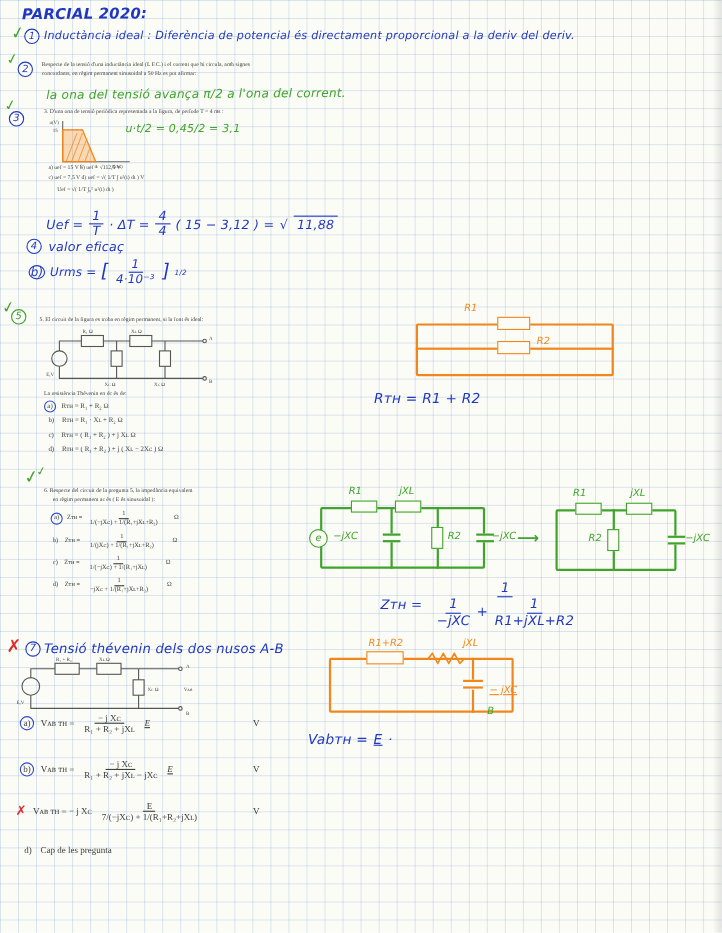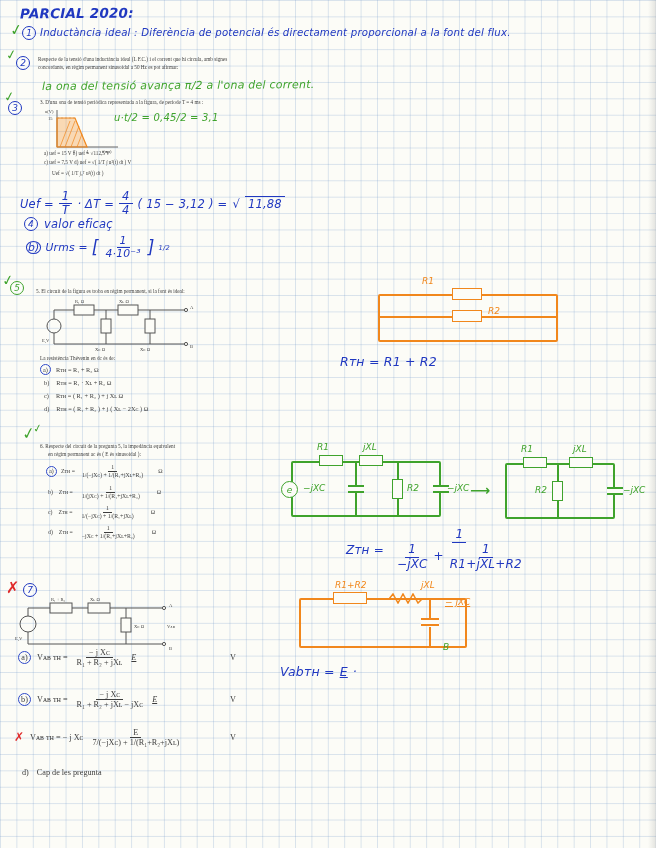--- a/index.html
+++ b/index.html
@@ -43,21 +43,21 @@
 <body>
 
 <div class="page">
 
   <div class="abs" style="right:0;top:0;width:8px;height:100%;background:linear-gradient(to right, rgba(0,0,0,0), rgba(110,110,110,.18));"></div>
 
   <div class="abs hw blue" style="left:20px;top:5px;font-size:13.5px;font-weight:bold;transform:rotate(-.4deg);">PARCIAL 2020:</div>
 
   <span class="abs check green" style="left:10px;top:21px;font-size:15px;">✓</span>
   <span class="abs cnum blue" style="left:22px;top:26px;">1</span>
-  <div class="abs hw blue" style="left:40px;top:27px;width:600px;font-size:10.2px;">Inductància ideal : Diferència de potencial és directament proporcional a la font del flux.</div>
+  <div class="abs hw blue" style="left:40px;top:27px;width:600px;font-size:10.2px;">Inductància ideal : Diferència de potencial és directament proporcional a la deriv del deriv.</div>
 
   <span class="abs check green" style="left:6px;top:47px;font-size:13px;">✓</span>
   <span class="abs cnum blue" style="left:16px;top:56px;">2</span>
   <div class="abs printed tiny" style="left:38px;top:56px;width:280px;">Respecte de la tensió d'una inductància ideal (L F.C.) i el corrent que hi circula, amb signes</div>
   <div class="abs printed tiny" style="left:38px;top:64px;width:280px;">concordants, en règim permanent sinusoidal a 50 Hz es pot afirmar:</div>
   <div class="abs hw green" style="left:42px;top:79px;font-size:11px;transform:rotate(-.4deg);">la ona del tensió avança π/2 a l'ona del corrent.</div>
 
   <span class="abs check green" style="left:4px;top:89px;font-size:13px;">✓</span>
   <span class="abs cnum blue" style="left:8px;top:101px;">3</span>
   <div class="abs printed tiny" style="left:40px;top:99px;width:280px;">3.  D'una ona de tensió periòdica representada a la figura, de període T = 4 ms :</div>
@@ -72,21 +72,21 @@
     <text x="29" y="47" font-size="4.5">2</text>
     <text x="42" y="47" font-size="4.5">4</text>
     <text x="58" y="47" font-size="4.5">t(ms)</text>
   </svg>
 
   <div class="abs hw green" style="left:114px;top:112px;font-size:10px;">u·t/2 = 0,45/2 = 3,1</div>
   <div class="abs printed tiny" style="left:44px;top:150px;width:230px;">a)   uef = 15 V            b)   uef = √112,5  V</div>
   <div class="abs printed tiny" style="left:44px;top:159px;width:230px;">c)   uef = 7,5 V           d)   uef = √( 1/T ∫ u²(t) dt )  V</div>
   <div class="abs printed tiny" style="left:52px;top:170px;width:200px;">Uef = √( 1/T ∫₀ᵀ u²(t) dt )</div>
 
-  <div class="abs row hw blue" style="left:20px;top:190px;gap:5px;font-size:11.5px;align-items:center;">
+  <div class="abs row hw blue" style="left:42px;top:190px;gap:5px;font-size:11.5px;align-items:center;">
     <span>Uef =</span>
     <span class="fr">
         <span class="n">1</span>
         <span class="d">T</span>
       </span>
     <span>· ΔT =</span>
     <span class="fr">
         <span class="n">4</span>
         <span class="d">4</span>
       </span>
@@ -259,20 +259,21 @@
         <span class="fr">
             <span class="n">1</span>
             <span class="d">R1+jXL+R2</span>
           </span>
       </span>
     </span>
   </div>
 
   <span class="abs red" style="left:6px;top:578px;font-size:16px;font-weight:bold;">✗</span>
   <span class="abs cnum blue" style="left:23px;top:583px;">7</span>
+  <div class="abs hw blue" style="left:40px;top:583px;font-size:12px;">Tensió thévenin dels dos nusos A-B</div>
 
   <svg class="abs" style="left:14px;top:596px;" width="170" height="56" viewBox="0 0 170 56">
     <circle cx="14" cy="28" r="8" stroke="#555" fill="none" stroke-width="1"></circle>
     <path d="M14 20 V12 H150 M14 36 V48 H150 M112 12 V48" stroke="#555" stroke-width="1" fill="none"></path>
     <rect x="36" y="7" width="22" height="10" fill="#fcfcf7" stroke="#555" stroke-width="1"></rect>
     <rect x="74" y="7" width="22" height="10" fill="#fcfcf7" stroke="#555" stroke-width="1"></rect>
     <rect x="107" y="22" width="10" height="14" fill="#fcfcf7" stroke="#555" stroke-width="1"></rect>
     <circle cx="150" cy="12" r="1.6" stroke="#555" fill="#fcfcf7"></circle>
     <circle cx="150" cy="48" r="1.6" stroke="#555" fill="#fcfcf7"></circle>
     <text x="1" y="44" font-size="4.6">E,V</text>
@@ -288,21 +289,21 @@
     <div class="loop" style="left:6px;top:12px;width:168px;height:50px;"></div>
     <div class="comp" style="left:40px;top:6px;width:34px;height:12px;"></div>
     <svg style="position:absolute;left:96px;top:7px;" width="34" height="11" viewBox="0 0 34 11">
       <polyline points="0,6 4,1 9,10 14,1 19,10 24,1 29,10 33,6" stroke="#f1871c" stroke-width="1.5" fill="none"></polyline>
     </svg>
     <span class="clabel" style="left:42px;top:-6px;">R1+R2</span>
     <span class="clabel" style="left:128px;top:-6px;">jXL</span>
     <div class="wirev" style="left:136px;top:12px;height:20px;"></div>
     <div class="capv" style="left:128px;top:32px;width:18px;"></div>
     <div class="wirev" style="left:136px;top:41px;height:21px;"></div>
-    <span class="clabel" style="left:152px;top:11px;text-decoration:underline;">− jXC</span>
+    <span class="clabel" style="left:152px;top:37px;text-decoration:underline;">− jXC</span>
     <span class="clabel green" style="left:150px;top:56px;">B</span>
   </div>
 
   <div class="abs row hw blue" style="left:280px;top:664px;gap:5px;font-size:12.5px;">
     <span>Vabᴛʜ =</span>
     <span class="ul">E</span>
     <span>·</span>
   </div>
 
   <div class="abs row printed" style="left:18px;top:648px;gap:6px;font-size:8.2px;width:218px;">

